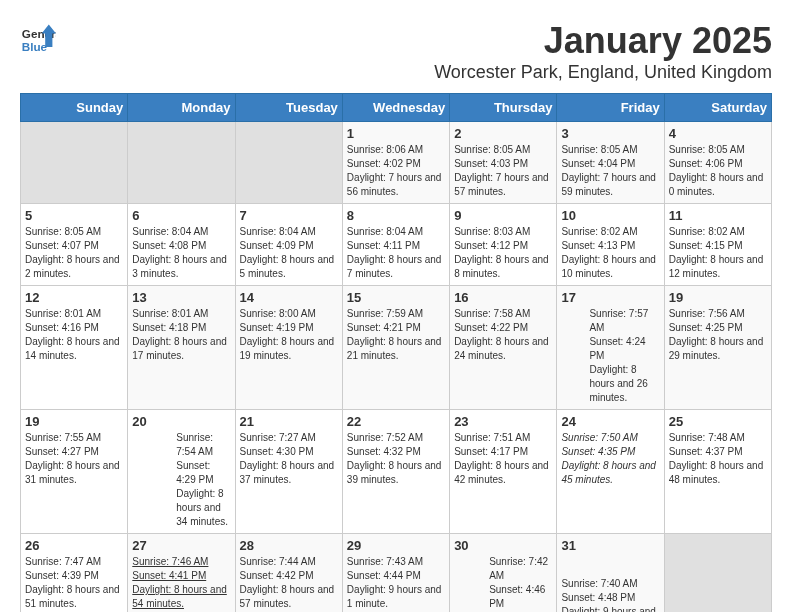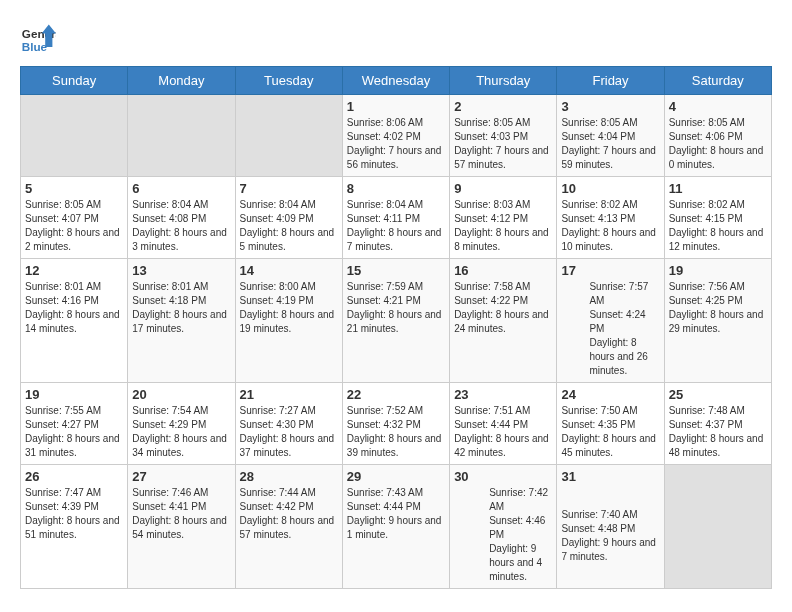--- a/index.html
+++ b/index.html
@@ -39,23 +39,23 @@
     }
     table {
       width: 100%;
       border-collapse: collapse;
       font-size: 11px;
     }
     thead tr th {
       background-color: #3a7fc1;
       color: #fff;
       padding: 6px 4px;
-      text-align: center;
+      text-align: right;
       font-size: 13px;
-      font-weight: normal;
+      font-weight: bold;
       border: 1px solid #2a6fa8;
     }
     tbody tr td {
       border: 1px solid #ccc;
       padding: 4px 4px;
       vertical-align: top;
       background: #fff;
       min-height: 80px;
       width: calc(100% / 7);
     }
@@ -87,20 +87,24 @@
 </head>
 <body>
 
 <div class="header-area">
   <div class="logo">
     <svg class="logo-icon" viewBox="0 0 40 40" xmlns="http://www.w3.org/2000/svg">
       <text x="2" y="20" font-size="13" font-weight="bold" fill="#333" font-family="Arial">General</text>
       <text x="2" y="34" font-size="13" font-weight="bold" fill="#3a7fc1" font-family="Arial">Blue</text>
       <polygon points="32,5 40,15 36,15 36,30 28,30 28,15 24,15" fill="#3a7fc1"></polygon>
     </svg>
+  </div>
+  <div class="title-area">
+    <div class="main-title">January 2025</div>
+    <div class="subtitle">Worcester Park, England, United Kingdom</div>
   </div>
 </div>
 
 <table>
   <thead>
     <tr>
     <th>Sunday</th>
         <th>Monday</th>
         <th>Tuesday</th>
         <th>Wednesday</th>
@@ -229,65 +233,65 @@
       </tr>
       <tr>
         <td>
           <span class="day-number">19</span>
           <div class="day-info" style="white-space: pre-line;">Sunrise: 7:55 AM
 Sunset: 4:27 PM
 Daylight: 8 hours and 31 minutes.</div>
         </td>
         <td>
           <span class="day-number">20</span>
-          <div class="day-info" style="white-space: pre-line;">Sunrise: 7:54 AM
+          <div class="day-info" style="white-space: pre-line; margin-left: 44px;">Sunrise: 7:54 AM
 Sunset: 4:29 PM
 Daylight: 8 hours and 34 minutes.</div>
         </td>
         <td>
           <span class="day-number">21</span>
           <div class="day-info" style="white-space: pre-line;">Sunrise: 7:27 AM
 Sunset: 4:30 PM
 Daylight: 8 hours and 37 minutes.</div>
         </td>
         <td>
           <span class="day-number">22</span>
           <div class="day-info" style="white-space: pre-line;">Sunrise: 7:52 AM
 Sunset: 4:32 PM
 Daylight: 8 hours and 39 minutes.</div>
         </td>
         <td>
           <span class="day-number">23</span>
           <div class="day-info" style="white-space: pre-line;">Sunrise: 7:51 AM
-Sunset: 4:44 PM
+Sunset: 4:17 PM
 Daylight: 8 hours and 42 minutes.</div>
         </td>
         <td>
           <span class="day-number">24</span>
-          <div class="day-info" style="white-space: pre-line;">Sunrise: 7:50 AM
+          <div class="day-info" style="white-space: pre-line; font-style: italic;">Sunrise: 7:50 AM
 Sunset: 4:35 PM
 Daylight: 8 hours and 45 minutes.</div>
         </td>
         <td>
           <span class="day-number">25</span>
           <div class="day-info" style="white-space: pre-line;">Sunrise: 7:48 AM
 Sunset: 4:37 PM
 Daylight: 8 hours and 48 minutes.</div>
         </td>
       </tr>
       <tr>
         <td>
           <span class="day-number">26</span>
           <div class="day-info" style="white-space: pre-line;">Sunrise: 7:47 AM
 Sunset: 4:39 PM
 Daylight: 8 hours and 51 minutes.</div>
         </td>
         <td>
           <span class="day-number">27</span>
-          <div class="day-info" style="white-space: pre-line;">Sunrise: 7:46 AM
+          <div class="day-info" style="white-space: pre-line; text-decoration: underline;">Sunrise: 7:46 AM
 Sunset: 4:41 PM
 Daylight: 8 hours and 54 minutes.</div>
         </td>
         <td>
           <span class="day-number">28</span>
           <div class="day-info" style="white-space: pre-line;">Sunrise: 7:44 AM
 Sunset: 4:42 PM
 Daylight: 8 hours and 57 minutes.</div>
         </td>
         <td>

